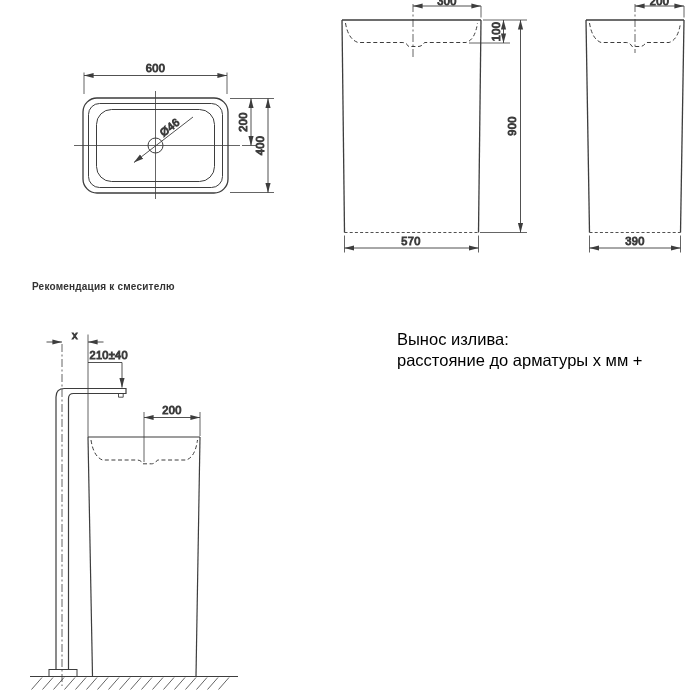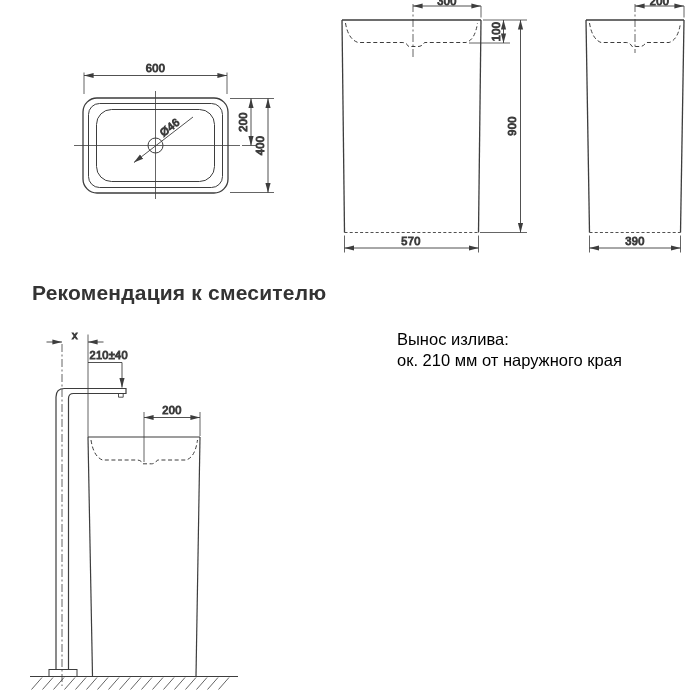--- a/index.html
+++ b/index.html
@@ -6,21 +6,21 @@
   body{
     width:700px;height:700px;background:#ffffff;overflow:hidden;position:relative;
     font-family:"Liberation Sans", sans-serif;
   }
   svg text{
     font-family:"Liberation Sans", sans-serif;
     font-size:11px;fill:#3a3a3a;letter-spacing:.3px;
   }
   .heading{
     position:absolute;left:32px;top:281px;
-    font-size:21px;font-weight:bold;color:#333333;letter-spacing:.2px;
+    font-size:10px;font-weight:bold;color:#333333;letter-spacing:.2px;
   }
   .note{
     position:absolute;left:397px;top:329px;
     font-size:16.5px;line-height:21px;color:#000000;
   }
 </style>
 </head>
 <body>
 
 
@@ -128,17 +128,17 @@
     <line x1="88" y1="437" x2="92.5" y2="676" stroke-width="1.2"></line>
     <line x1="200" y1="437" x2="196" y2="676" stroke-width="1.2"></line>
     <path d="M91,440 Q93.5,456.5 102.5,460 L137,460 Q141,460 143,463.8 L151.5,463.8 Q155,463.8 157.5,460 L186,460 Q195,457.5 197.5,440" stroke-width="1" stroke-dasharray="4 2.6"></path>
   </g>
 </svg>
 
 <div class="heading">Рекомендация к смесителю</div>
 
 <div class="note">
   <div>Вынос излива:</div>
-  <div>ок. 210 мм от наружного края</div>
+  <div>расстояние до арматуры х мм +</div>
 </div>
 
 
 
 
 </body></html>

